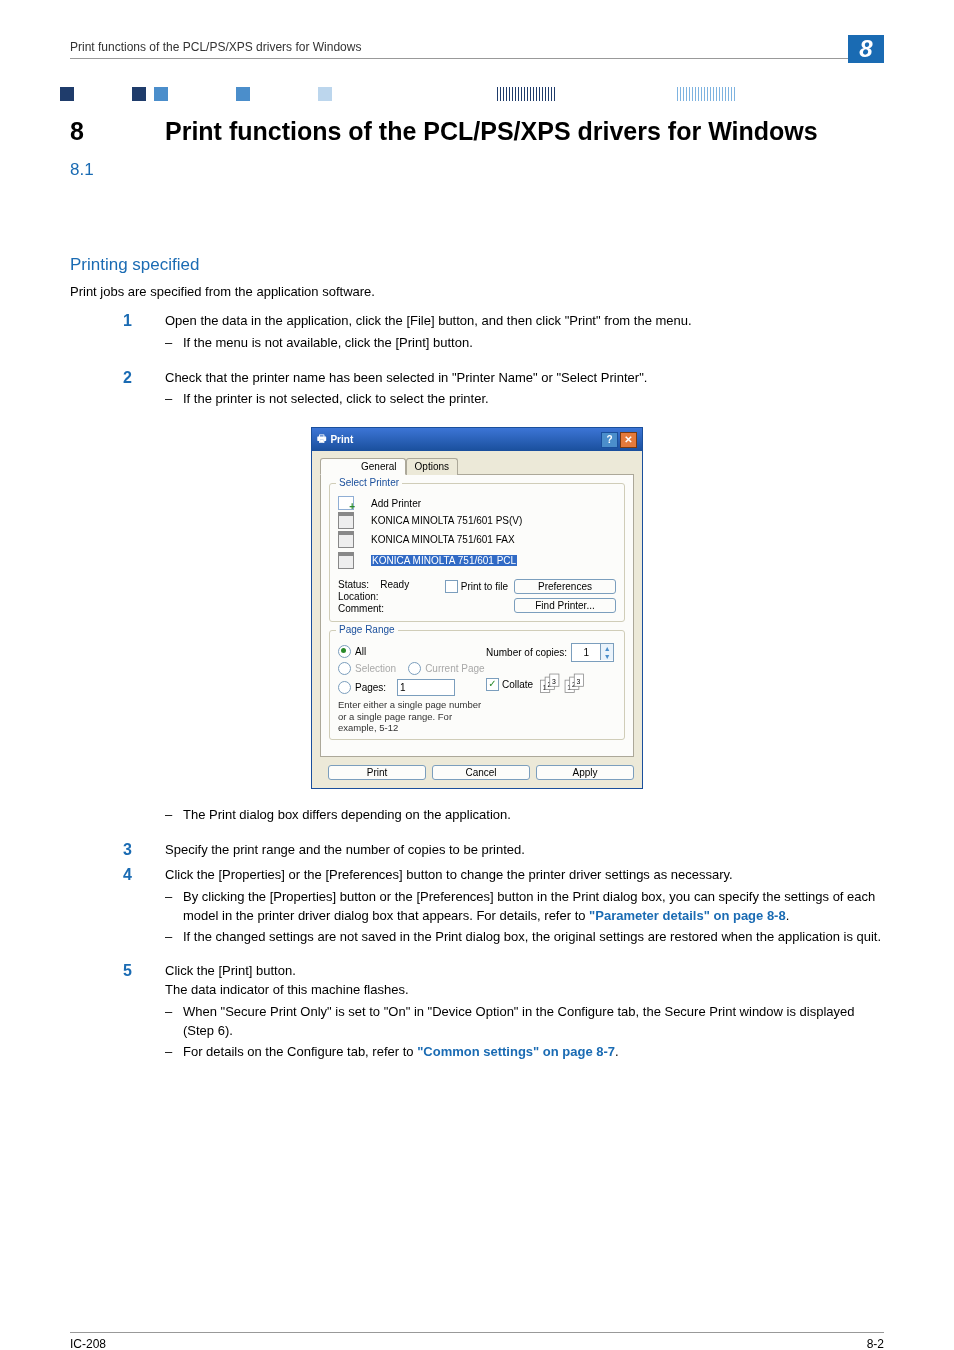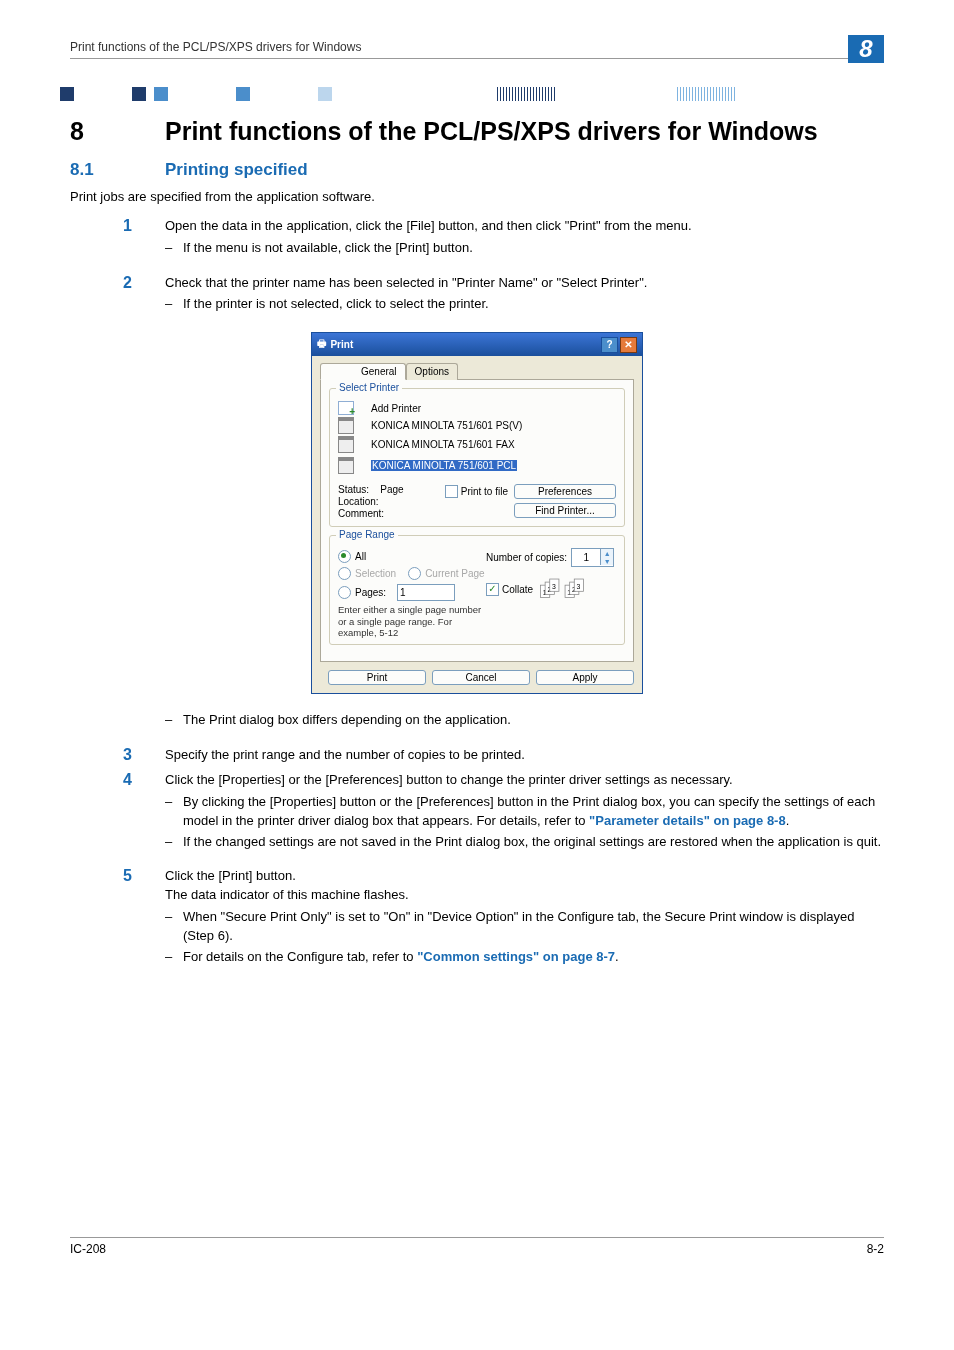--- a/index.html
+++ b/index.html
@@ -63,23 +63,24 @@
   }
   h1.chapter-title .num{
     color:#000;
     width:95px;
     flex:0 0 95px;
     text-align:left;
   }
   h2.section-title {
     color: #1a6bb3;
     font-size: 17px;
-    font-weight: bold;
+    font-weight: normal;
     margin: 6px 0 8px 0;
     display:flex;
+    flex-direction:column;
   }
   h2.section-title .num{width:95px;flex:0 0 95px;}
   .indented {
     margin-left: 95px;
   }
   .body-text {
     font-size: 13px;
     line-height: 1.45;
     margin: 4px 0 10px 0;
   }
@@ -275,21 +276,21 @@
                   <span class="plabel">KONICA MINOLTA 751/601 FAX</span>
                 </div>
               <div style="width:100%"></div>
               <div class="printer-item sel">
                   <span class="p-icon printer"></span>
                   <span class="plabel">KONICA MINOLTA 751/601 PCL</span>
                 </div>
             </div>
             <div class="status-row">
               <div class="status-left">
-                <div><span>Status:</span>&nbsp;&nbsp;&nbsp;&nbsp;<span>Page</span></div>
+                <div><span>Status:</span>&nbsp;&nbsp;&nbsp;&nbsp;<span>Ready</span></div>
                 <div>Location:</div>
                 <div>Comment:</div>
               </div>
               <div class="status-right">
                 <div style="display:flex;gap:6px;align-items:center;">
                   <span class="chk">
                       <span class="box"></span>
                       <span>Print to file</span>
                     </span>
                   <span class="btn-xp">Preferences</span>

